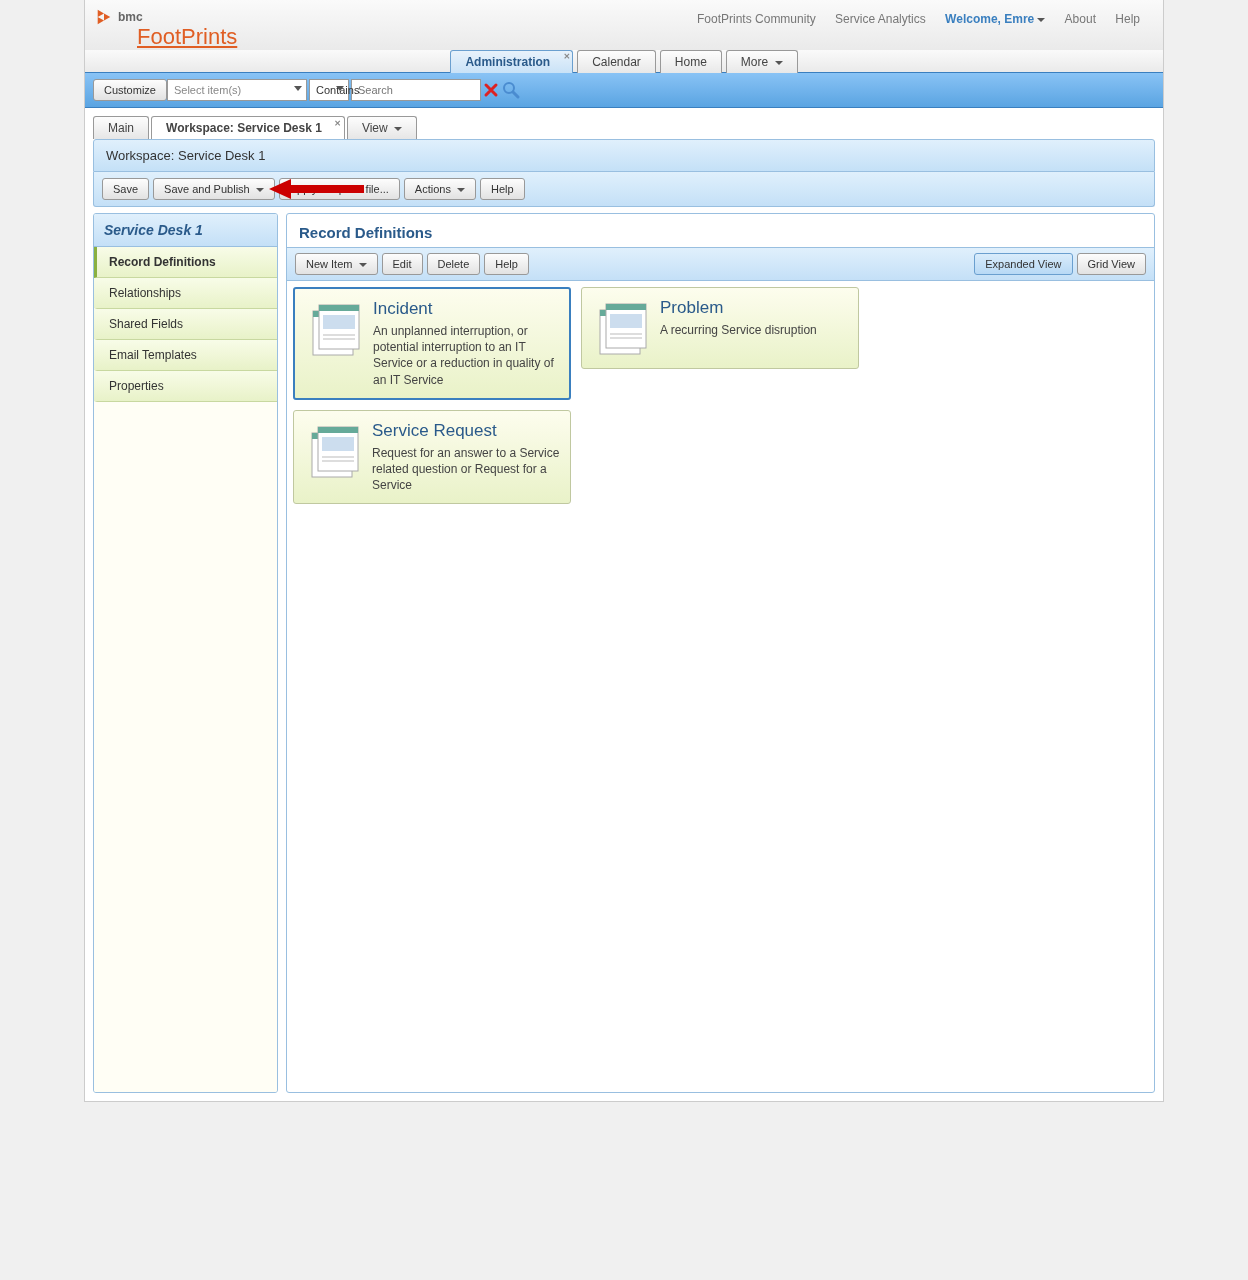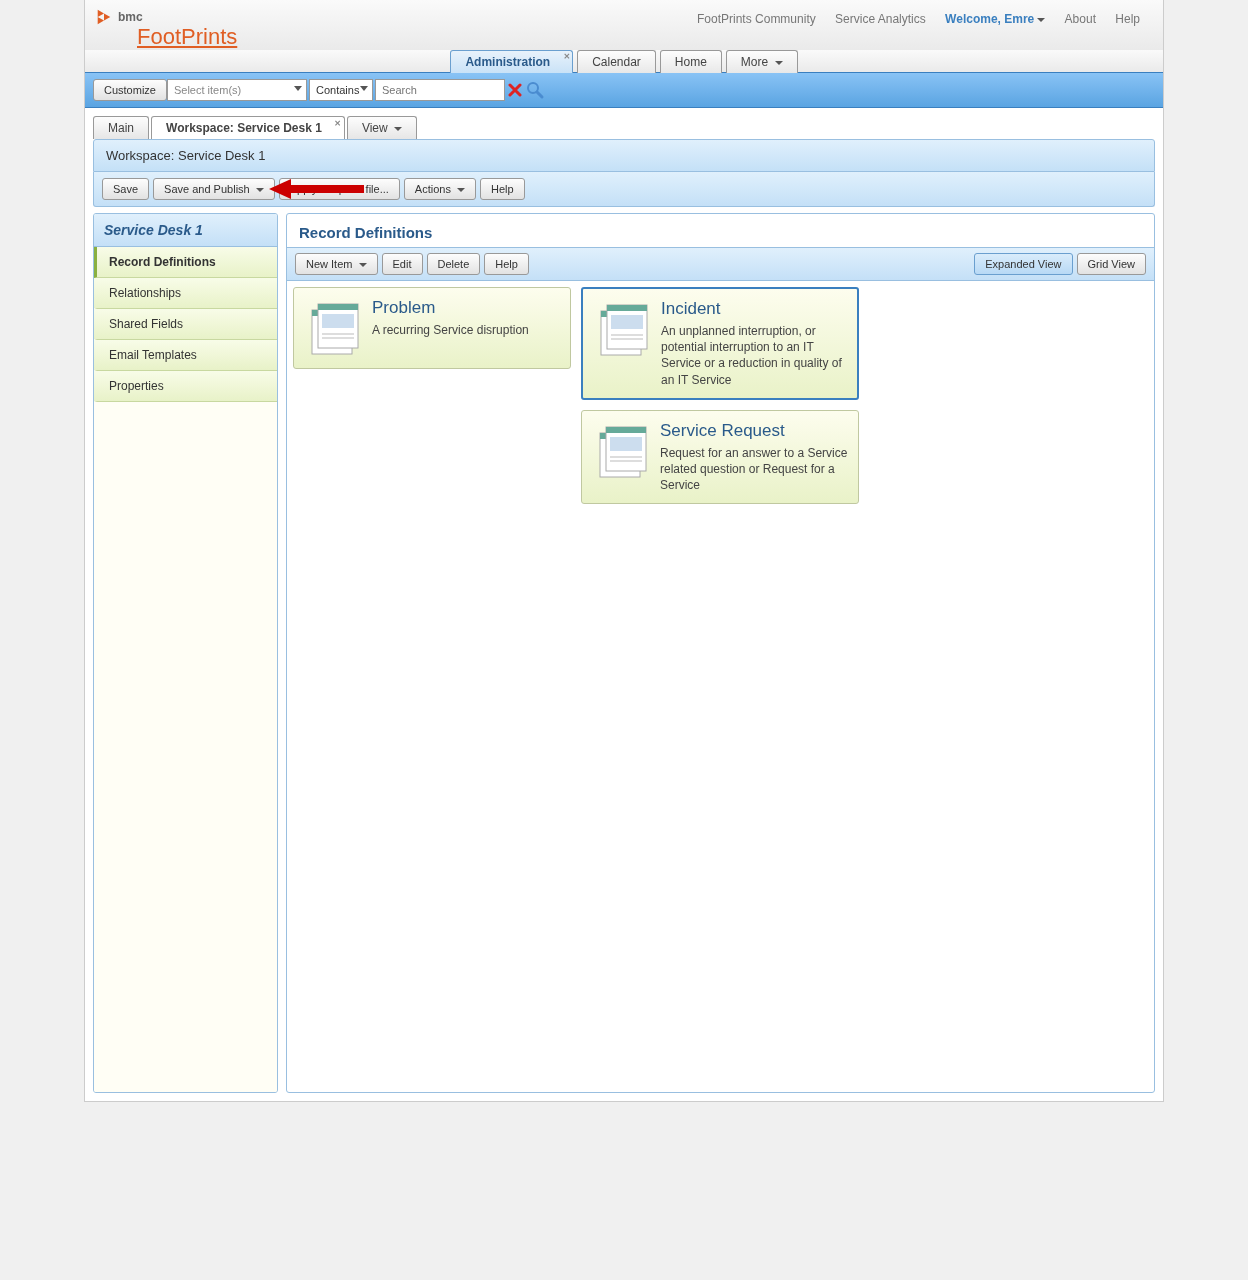--- a/index.html
+++ b/index.html
@@ -90,21 +90,21 @@
         <span>More</span>
         <span class="caret-down"></span>
       </div>
     </div>
   </div>
 
   <div class="blue-bar">
     <button class="btn">Customize</button>
     <div class="search-bar">
       <div class="select-box-look" style="width:140px">Select item(s)</div>
-      <div class="select-box-look" style="width:64px;color:#333">Contains</div>
+      <div class="select-box-look" style="width:40px;color:#333">Contains</div>
       <input class="search-input" placeholder="Search" style="">
       <svg class="icon-x" viewBox="0 0 16 16">
           <path d="M3 3 L13 13 M13 3 L3 13" stroke="#d22" stroke-width="3" stroke-linecap="round"></path>
         </svg>
       <svg class="icon-search" viewBox="0 0 20 20">
           <circle cx="8" cy="8" r="5" fill="none" stroke="#4a8cd0" stroke-width="2"></circle>
           <path d="M12 12 L17 17" stroke="#4a8cd0" stroke-width="3" stroke-linecap="round"></path>
         </svg>
     </div>
   </div>
@@ -164,37 +164,20 @@
         </button>
         <button class="btn">Edit</button>
         <button class="btn">Delete</button>
         <button class="btn">Help</button>
         <div class="spacer"></div>
         <button class="btn active-view">Expanded View</button>
         <button class="btn">Grid View</button>
       </div>
 
       <div class="cards-area">
-        <div class="card-col">
-          <div class="card short">
-            <svg class="card-icon" viewBox="0 0 60 60">
-              <rect x="8" y="12" width="40" height="44" fill="#fff" stroke="#aaa"></rect>
-                <rect x="8" y="12" width="40" height="6" fill="#6a9"></rect>
-              <rect x="14" y="6" width="40" height="44" fill="#fff" stroke="#aaa"></rect>
-                <rect x="14" y="6" width="40" height="6" fill="#6a9"></rect>
-              <rect x="18" y="16" width="32" height="14" fill="#cde"></rect>
-                <line x1="18" y1="36" x2="50" y2="36" stroke="#bbb"></line>
-                <line x1="18" y1="40" x2="50" y2="40" stroke="#bbb"></line>
-            </svg>
-            <div class="card-body">
-              <div class="card-title">Problem</div>
-              <div class="card-desc">A recurring Service disruption</div>
-            </div>
-          </div>
-        </div>
         <div class="card-col">
           <div class="card selected">
             <svg class="card-icon" viewBox="0 0 60 60">
               <rect x="8" y="12" width="40" height="44" fill="#fff" stroke="#aaa"></rect>
                 <rect x="8" y="12" width="40" height="6" fill="#6a9"></rect>
               <rect x="14" y="6" width="40" height="44" fill="#fff" stroke="#aaa"></rect>
                 <rect x="14" y="6" width="40" height="6" fill="#6a9"></rect>
               <rect x="18" y="16" width="32" height="14" fill="#cde"></rect>
                 <line x1="18" y1="36" x2="50" y2="36" stroke="#bbb"></line>
                 <line x1="18" y1="40" x2="50" y2="40" stroke="#bbb"></line>
@@ -213,17 +196,34 @@
               <rect x="18" y="16" width="32" height="14" fill="#cde"></rect>
                 <line x1="18" y1="36" x2="50" y2="36" stroke="#bbb"></line>
                 <line x1="18" y1="40" x2="50" y2="40" stroke="#bbb"></line>
             </svg>
             <div class="card-body">
               <div class="card-title">Service Request</div>
               <div class="card-desc">Request for an answer to a Service related question or Request for a Service</div>
             </div>
           </div>
         </div>
+        <div class="card-col">
+          <div class="card short">
+            <svg class="card-icon" viewBox="0 0 60 60">
+              <rect x="8" y="12" width="40" height="44" fill="#fff" stroke="#aaa"></rect>
+                <rect x="8" y="12" width="40" height="6" fill="#6a9"></rect>
+              <rect x="14" y="6" width="40" height="44" fill="#fff" stroke="#aaa"></rect>
+                <rect x="14" y="6" width="40" height="6" fill="#6a9"></rect>
+              <rect x="18" y="16" width="32" height="14" fill="#cde"></rect>
+                <line x1="18" y1="36" x2="50" y2="36" stroke="#bbb"></line>
+                <line x1="18" y1="40" x2="50" y2="40" stroke="#bbb"></line>
+            </svg>
+            <div class="card-body">
+              <div class="card-title">Problem</div>
+              <div class="card-desc">A recurring Service disruption</div>
+            </div>
+          </div>
+        </div>
       </div>
     </div>
   </div>
 
 </div>
 
 </body></html>

